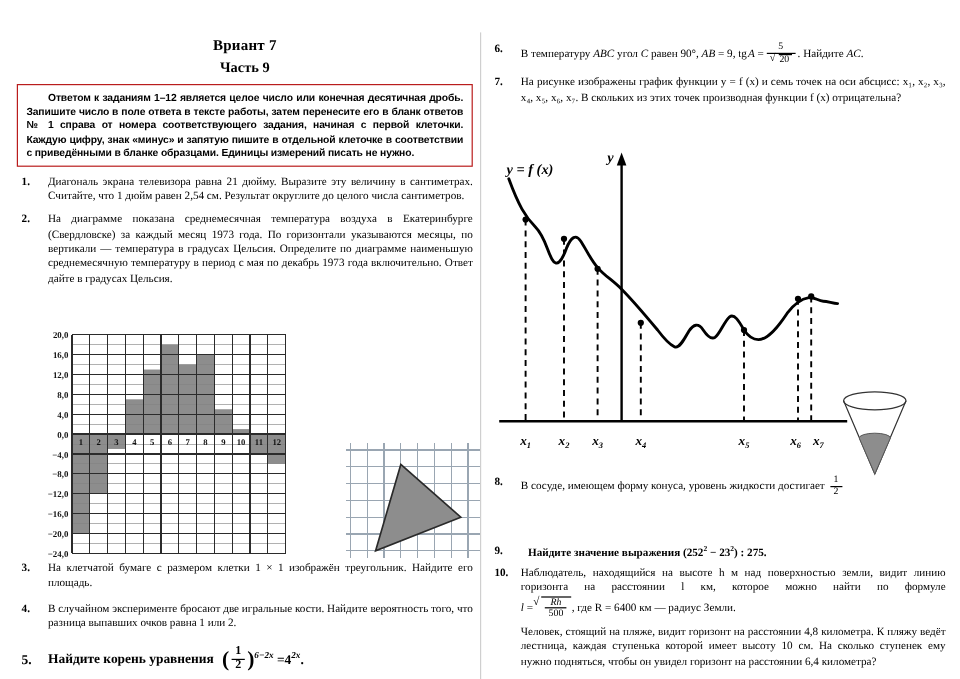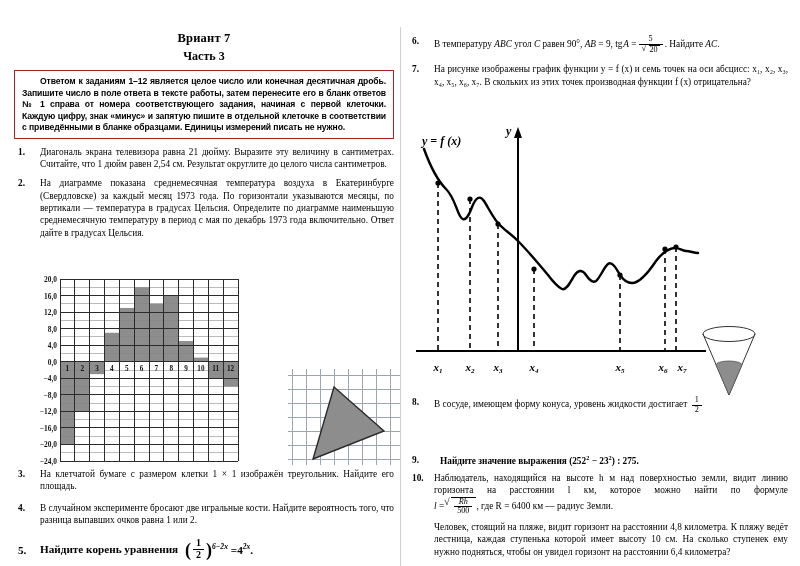--- a/index.html
+++ b/index.html
@@ -84,21 +84,21 @@
 </head>
 <body>
 
 <div class="page">
 
   <div class="divider"></div>
 
   <div class="col col-left">
 
     <div class="title">Вриант 7</div>
-    <div class="subtitle">Часть 3</div>
+    <div class="subtitle">Часть 9</div>
 
     <div class="instruction">
       <span class="ind"></span><span>Ответом к заданиям 1–12 является целое число или конечная десятичная дробь. Запишите число в поле ответа в тексте работы, затем перенесите его в бланк ответов № 1 справа от номера соответствующего задания, начиная с первой клеточки. Каждую цифру, знак «минус» и запятую пишите в отдельной клеточке в соответствии с приведёнными в бланке образцами. Единицы измерений писать не нужно.</span>
     </div>
 
     <div class="task">
       <div class="num">1.</div>
       <div class="body">Диагональ экрана телевизора равна 21 дюйму. Выразите эту величину в сантиметрах. Считайте, что 1 дюйм равен 2,54 см. Результат округлите до целого числа сантиметров.</div>
     </div>
 

